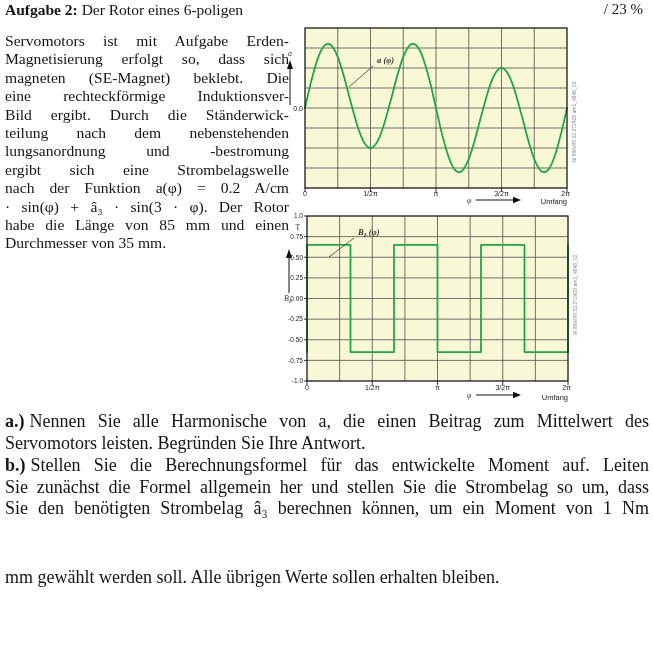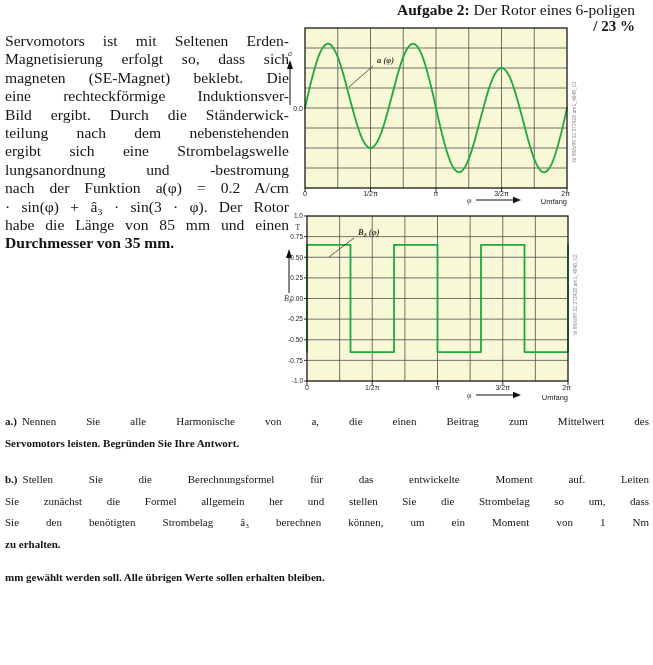--- a/index.html
+++ b/index.html
@@ -1,26 +1,26 @@
 <!DOCTYPE html>
 <html><head>
 <meta charset="utf-8">
 <style>
   html,body{margin:0;padding:0;background:#fff;}
   body{width:653px;height:665px;position:relative;overflow:hidden;
        font-family:"Liberation Serif","DejaVu Serif",serif;color:#141414;}
   .page{position:absolute;inset:0;}
-  .header{position:absolute;left:5px;right:18px;top:1px;display:flex;
-          justify-content:space-between;align-items:flex-end;font-size:15.5px;line-height:17px;flex-direction:column;}
+  .header{position:absolute;left:5px;right:10px;top:1px;display:flex;
+          justify-content:space-between;align-items:flex-start;font-size:15.5px;line-height:17px;}
   .title b{font-weight:bold;}
-  .points{font-size:15px;font-weight:bold;}
+  .points{font-size:15px;}
   .intro{position:absolute;left:5px;top:32px;width:284px;font-size:15.6px;line-height:18.4px;}
   .jl{text-align:justify;text-align-last:justify;}
-  .jl.last{text-align-last:left;font-weight:bold;}
-  .para{position:absolute;left:5px;width:644px;font-size:11px;line-height:21.5px;}
+  .jl.last{text-align-last:left;}
+  .para{position:absolute;left:5px;width:644px;font-size:18px;line-height:21.5px;}
   .tl{font-weight:bold;margin-right:5px;}
   .fig{position:absolute;}
   svg text{font-family:"Liberation Sans","DejaVu Sans",sans-serif;}
   .ticklabel{font-size:7px;fill:#222;}
   .ylabel{font-size:6.5px;fill:#222;}
   .unitlabel{font-size:7.5px;fill:#222;font-family:"Liberation Serif",serif;}
   .axlabel{font-size:8px;font-style:italic;fill:#333;font-family:"Liberation Serif",serif;}
   .curvelabel{font-size:8.5px;font-style:italic;font-weight:bold;fill:#333;font-family:"Liberation Serif",serif;}
   .caption{font-size:7.5px;fill:#222;}
   .sidetext{font-size:5px;fill:#8a8a8a;}
@@ -37,28 +37,28 @@
 <body>
 
 <div class="page">
 
   <div class="header">
     <div class="title"><b>Aufgabe 2:</b><span> Der Rotor eines 6-poligen</span></div>
     <div class="points">/ 23 %</div>
   </div>
 
   <div class="intro" id="intro">
-      <div class="jl">Servomotors ist mit Seltenen Erden-</div>
+      <div class="jl">Servomotors ist mit Aufgabe Erden-</div>
       <div class="jl">Magnetisierung erfolgt so, dass sich</div>
       <div class="jl">magneten (SE-Magnet) beklebt. Die</div>
       <div class="jl">eine rechteckförmige Induktionsver-</div>
       <div class="jl">Bild ergibt. Durch die Ständerwick-</div>
       <div class="jl">teilung nach dem nebenstehenden</div>
+      <div class="jl">lungsanordnung und -bestromung</div>
       <div class="jl">ergibt sich eine Strombelagswelle</div>
-      <div class="jl">lungsanordnung und -bestromung</div>
       <div class="jl">nach der Funktion a(φ) = 0.2 A/cm</div>
       <div class="jl">· sin(φ) + â₃ · sin(3 · φ). Der Rotor</div>
       <div class="jl">habe die Länge von 85 mm und einen</div>
       <div class="jl last">Durchmesser von 35 mm.</div>
     </div>
 
   <div class="fig" style="left:283px;top:25px;width:372px;height:188px">
     <svg id="plot1" width="372" height="188">
         <rect x="22" y="3" width="262" height="160" fill="#f8f7d6" class="plotbg"></rect>
         <line x1="54.75" y1="3" x2="54.75" y2="163" class="grid"></line>
@@ -160,24 +160,23 @@
         <text x="285" y="189" text-anchor="end" class="caption">Umfang</text>
         <text x="294" y="84" transform="rotate(-90 294 84)" text-anchor="middle" class="sidetext">W 99/x/99 32.372428 am1_4848_02</text>
       </svg>
   </div>
 
   <div class="para" style="top:411px">
     <div class="jl"><b class="tl">a.)</b><span>Nennen Sie alle Harmonische von a, die einen Beitrag zum Mittelwert des</span></div>
     <div class="jl last">Servomotors leisten. Begründen Sie Ihre Antwort.</div>
   </div>
 
-  <div class="para" style="top:469px">
+  <div class="para" style="top:455px">
     <div class="jl"><b class="tl">b.)</b><span>Stellen Sie die Berechnungsformel für das entwickelte Moment auf. Leiten</span></div>
     <div class="jl">Sie zunächst die Formel allgemein her und stellen Sie die Strombelag so um, dass</div>
     <div class="jl">Sie den benötigten Strombelag â₃ berechnen können, um ein Moment von 1 Nm</div>
-    <div class="jl last">zu erhalten.</div>
   </div>
 
   <div class="para" style="top:567px">
     <div class="jl last">mm gewählt werden soll. Alle übrigen Werte sollen erhalten bleiben.</div>
   </div>
 
 </div>
 
 </body></html>

